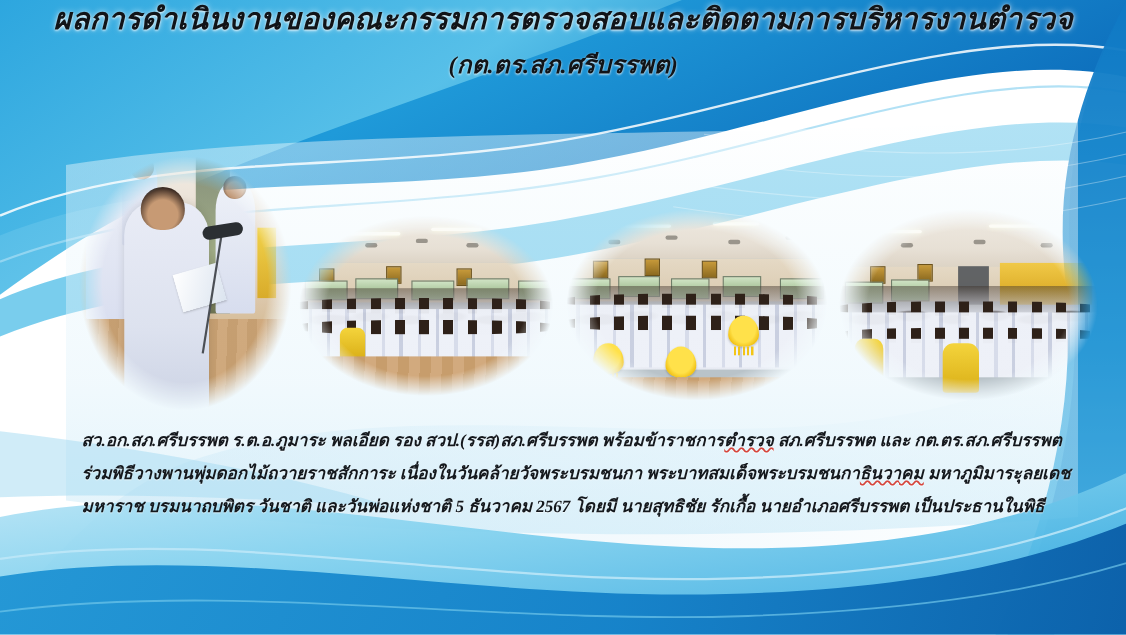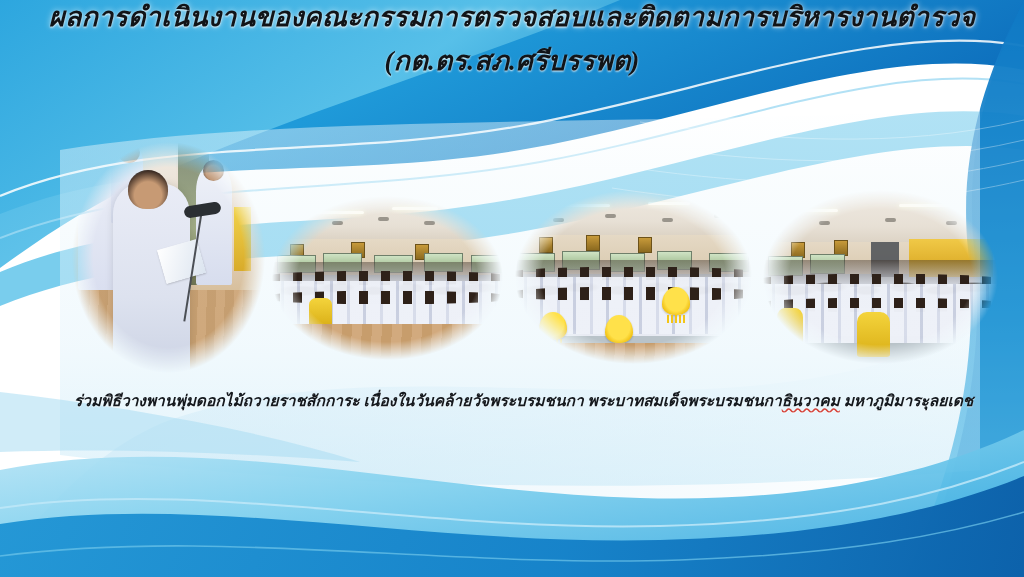--- a/index.html
+++ b/index.html
@@ -46,21 +46,21 @@
     font-weight: bold;
     color: #111418;
     letter-spacing: .2px;
     line-height: 1.02;
   }
   .title-line.l1 {
     font-size: 27px;
     text-shadow: 0 1px 2px rgba(255,255,255,.85), 0 0 6px rgba(255,255,255,.7);
   }
   .title-line.l2 {
-    font-size: 27px;
+    font-size: 22px;
     margin-top: 16px;
     text-shadow: 0 1px 2px rgba(255,255,255,.9);
   }
   .title-line.l3 {
     font-size: 26px;
     margin-top: 16px;
     text-shadow: 0 1px 2px rgba(255,255,255,.9);
   }
 
   
@@ -451,17 +451,23 @@
         <div class="heads" style="top:62%"></div>
         <div class="rowB" style="top:68%"></div>
         <div class="yellowshirt" style="left:40%;top:70%;width:14%;height:26%"></div>
         <div class="yellowshirt" style="left:6%;top:68%;width:11%;height:24%"></div>
       </div>
     </div>
   </div>
 
   <div class="body-block">
     <div class="body-line">
+      <span>สว.อก.สภ.ศรีบรรพต ร.ต.อ.ภูมาระ พลเอียด รอง สวป.(รรส)สภ.ศรีบรรพต พร้อมข้าราชการ</span><span class="spellerr">ตำรวจ</span><span> สภ.ศรีบรรพต และ กต.ตร.สภ.ศรีบรรพต</span>
+    </div>
+    <div class="body-line">
       <span>ร่วมพิธีวางพานพุ่มดอกไม้ถวายราชสักการะ เนื่องในวันคล้ายวัจพระบรมชนกา พระบาทสมเด็จพระบรมชนกา</span><span class="spellerr">ธินวาคม</span><span> มหาภูมิมาระุลยเดช</span>
     </div>
+    <div class="body-line">
+      <span>มหาราช บรมนาถบพิตร วันชาติ และวันพ่อแห่งชาติ 5 ธันวาคม 2567 โดยมี นายสุทธิชัย รักเกื้อ นายอำเภอศรีบรรพต เป็นประธานในพิธี</span>
+    </div>
   </div>
 
 </div>
 
 </body></html>

